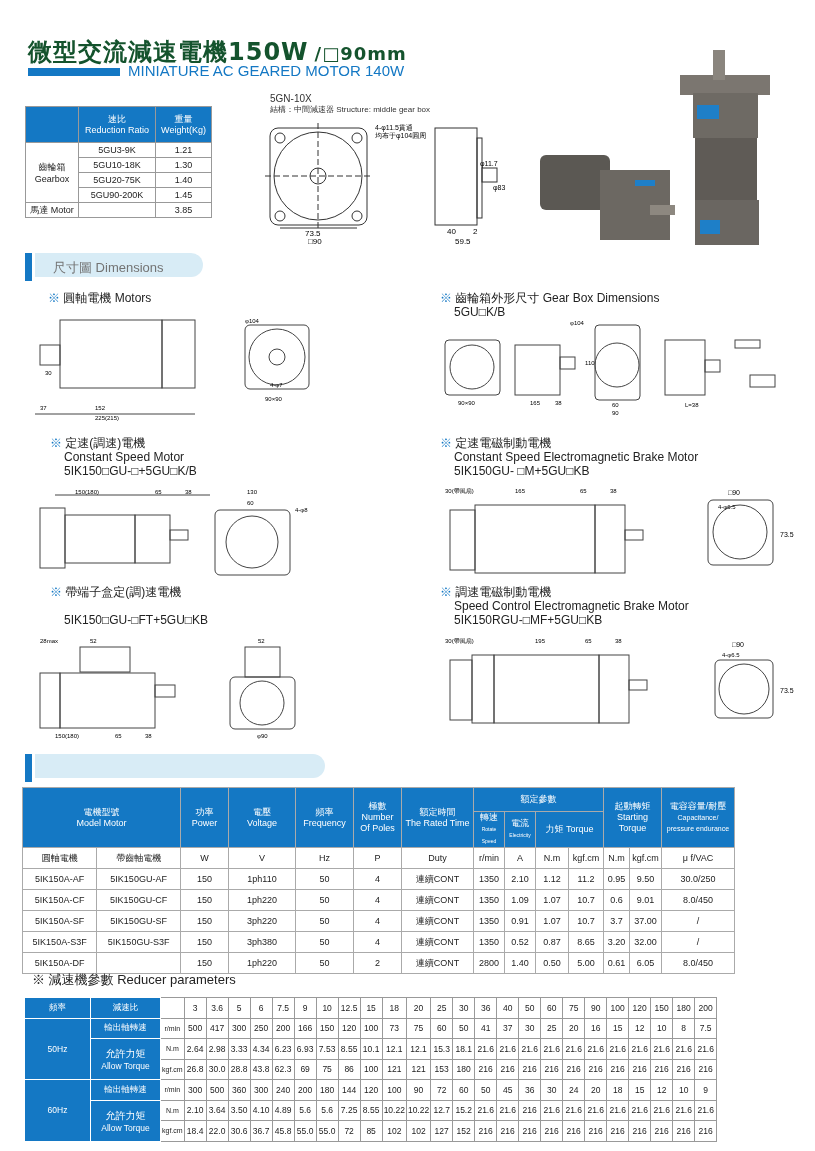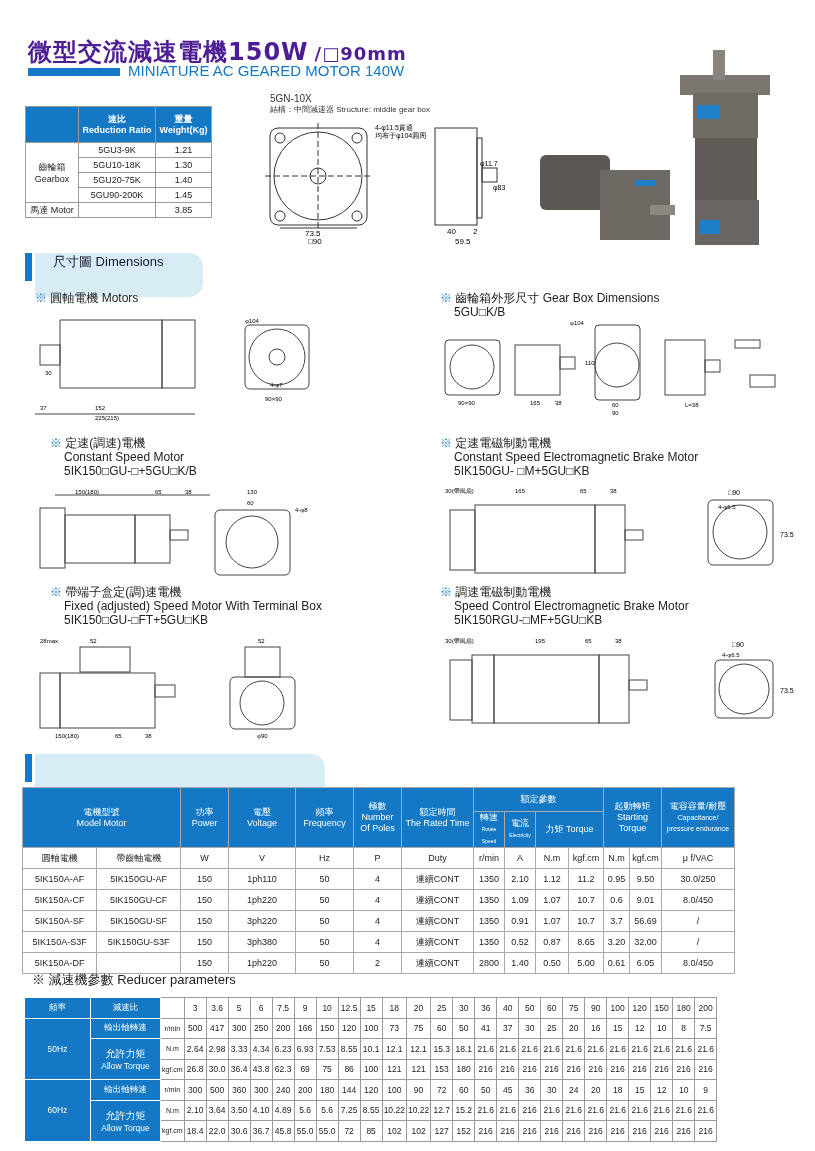--- a/index.html
+++ b/index.html
@@ -1,29 +1,29 @@
 <!DOCTYPE html>
 <html><head>
 <meta charset="utf-8">
 <style>
 *{box-sizing:border-box;margin:0;padding:0}
 body{width:815px;height:1151px;background:#fff;font-family:"DejaVu Sans","Liberation Sans",sans-serif;color:#222;position:relative;overflow:hidden}
 .abs{position:absolute}
-#title-cn{left:28px;top:36px;font-size:24px;font-weight:bold;color:#4c1d95;letter-spacing:1px;font-family:"DejaVu Sans",sans-serif}
+#title-cn{left:28px;top:36px;font-size:24px;font-weight:bold;color:#14532d;letter-spacing:1px;font-family:"DejaVu Sans",sans-serif}
 #title-cn .size{font-size:18px;margin-left:6px}
 #title-bar{left:28px;top:68px;width:92px;height:8px;background:#1478c4}
 #title-en{left:128px;top:62px;font-size:15px;color:#1478c4;font-family:"Liberation Sans",sans-serif}
 table{border-collapse:collapse}
 .wt{left:25px;top:106px;font-size:9px;font-family:"Liberation Sans",sans-serif}
 .wt td,.wt th{border:1px solid #999;text-align:center;height:15px}
-.wt th{background:#1478c4;color:#fff;font-weight:bold;height:36px;line-height:11px}
+.wt th{background:#1478c4;color:#fff;font-weight:normal;height:36px;line-height:11px}
 .diag-top{left:270px;top:93px;font-size:10px;font-family:"Liberation Sans",sans-serif;color:#333}
 .diag-top .sm{font-size:8px}
 .photo{left:535px;top:45px;width:275px;height:205px}
-.section{height:44px;border-radius:0 14px 14px 0;background:#d8ecf6;display:flex;align-items:flex-start;padding-left:18px;font-size:13px;color:#0f172a;font-family:"Liberation Sans",sans-serif}
+.section{height:24px;border-radius:0 14px 14px 0;background:#d8ecf6;display:flex;align-items:flex-end;padding-left:18px;font-size:13px;color:#737373;font-family:"Liberation Sans",sans-serif}
 .section .blk{position:absolute;left:-10px;top:0;width:7px;height:28px;background:#1478c4}
 .sub{font-size:12px;color:#222;font-family:"Liberation Sans",sans-serif;line-height:14px}
 .sub .mk{color:#1478c4}
 .mc{left:22px;top:787px;font-size:9px;font-family:"Liberation Sans",sans-serif}
 .mc td,.mc th{border:1px solid #aaa;text-align:center;padding:0 2px}
 .mc th{background:#1478c4;color:#fff;font-weight:normal;line-height:11px}
 .mc td{height:21px}
 .rp{left:24px;top:997px;font-size:8.5px;font-family:"Liberation Sans",sans-serif}
 .rp td{border:1px solid #999;text-align:center;height:20.5px;padding:0 1px;min-width:22px}
 .rp td.hd{background:#1478c4;color:#fff;border-color:#fff}
@@ -110,27 +110,27 @@
   <rect x="65" y="125" width="70" height="70" fill="#6c6862"></rect>
   <rect x="100" y="135" width="20" height="6" fill="#1e7fc8"></rect>
   <rect x="115" y="160" width="25" height="10" fill="#8d8880"></rect>
 </svg>
 
 <div class="abs section" style="left:35px;top:253px;width:168px">
   <span class="blk"></span>
     <span>尺寸圖 Dimensions</span>
 </div>
 
-<div class="abs sub" style="left:35px;top:291px"><span class="mk">※</span> <span>圓軸電機 Motors</span></div>
+<div class="abs sub" style="left:48px;top:291px"><span class="mk">※</span> <span>圓軸電機 Motors</span></div>
 <div class="abs sub" style="left:440px;top:291px"><span class="mk">※</span> <span>齒輪箱外形尺寸 Gear Box Dimensions</span><br><span style="padding-left:14px">5GU□K/B</span></div>
 
 <div class="abs sub" style="left:50px;top:436px"><span class="mk">※</span> <span>定速(調速)電機</span><br><span style="padding-left:14px">Constant Speed Motor</span><br><span style="padding-left:14px">5IK150□GU-□+5GU□K/B</span></div>
 <div class="abs sub" style="left:440px;top:436px"><span class="mk">※</span> <span>定速電磁制動電機</span><br><span style="padding-left:14px">Constant Speed Electromagnetic Brake Motor</span><br><span style="padding-left:14px">5IK150GU- □M+5GU□KB</span></div>
 
-<div class="abs sub" style="left:50px;top:585px"><span class="mk">※</span> <span>帶端子盒定(調)速電機</span><br><span style="padding-left:14px">Fixed (adjusted) Speed Motor With Terminal Box</span><br><span style="padding-left:14px">5IK150□GU-□FT+5GU□KB</span></div>
+<div class="abs sub" style="left:50px;top:585px"><span class="mk">※</span> <span>帶端子盒定(調)速電機</span><br><br><span style="padding-left:14px">5IK150□GU-□FT+5GU□KB</span></div>
 <div class="abs sub" style="left:440px;top:585px"><span class="mk">※</span> <span>調速電磁制動電機</span><br><span style="padding-left:14px">Speed Control Electromagnetic Brake Motor</span><br><span style="padding-left:14px">5IK150RGU-□MF+5GU□KB</span></div>
 
 <svg class="abs" style="left:35px;top:315px" width="350" height="110">
   <rect x="25" y="5" width="102" height="68" fill="none" stroke="#444"></rect>
   <rect x="127" y="5" width="33" height="68" fill="none" stroke="#444"></rect>
   <rect x="5" y="30" width="20" height="20" fill="none" stroke="#444"></rect>
   <line x1="0" y1="99" x2="160" y2="99" stroke="#444"></line>
   <text x="60" y="95" font-size="6">152</text>
   <text x="60" y="105" font-size="6">225(215)</text>
   <text x="5" y="95" font-size="6">37</text>
@@ -306,21 +306,21 @@
         <td>150</td>
         <td>3ph220</td>
         <td>50</td>
         <td>4</td>
         <td>連續CONT</td>
         <td>1350</td>
         <td>0.91</td>
         <td>1.07</td>
         <td>10.7</td>
         <td>3.7</td>
-        <td>56.69</td>
+        <td>37.00</td>
         <td>/</td>
       </tr>
   <tr>
         <td>5IK150A-S3F</td>
         <td>5IK150GU-S3F</td>
         <td>150</td>
         <td>3ph380</td>
         <td>50</td>
         <td>4</td>
         <td>連續CONT</td>
@@ -438,21 +438,21 @@
         <td>21.6</td>
         <td>21.6</td>
         <td>21.6</td>
         <td>21.6</td>
         <td>21.6</td>
       </tr>
   <tr id="r-50k">
         <td class="u">kgf.cm</td>
         <td>26.8</td>
         <td>30.0</td>
-        <td>36.4</td>
+        <td>28.8</td>
         <td>43.8</td>
         <td>62.3</td>
         <td>69</td>
         <td>75</td>
         <td>86</td>
         <td>100</td>
         <td>121</td>
         <td>121</td>
         <td>153</td>
         <td>180</td>

